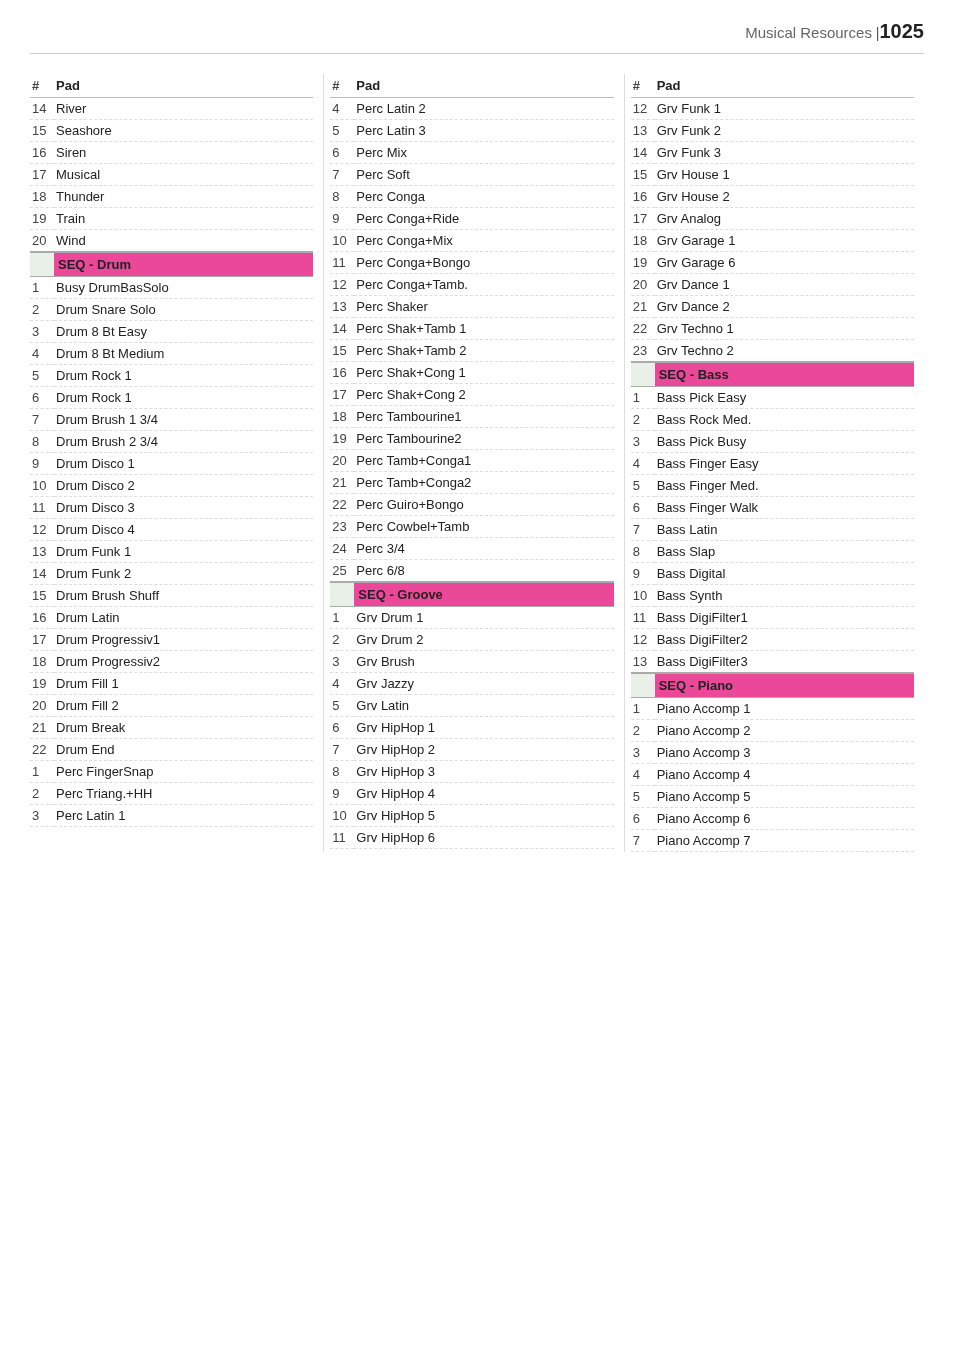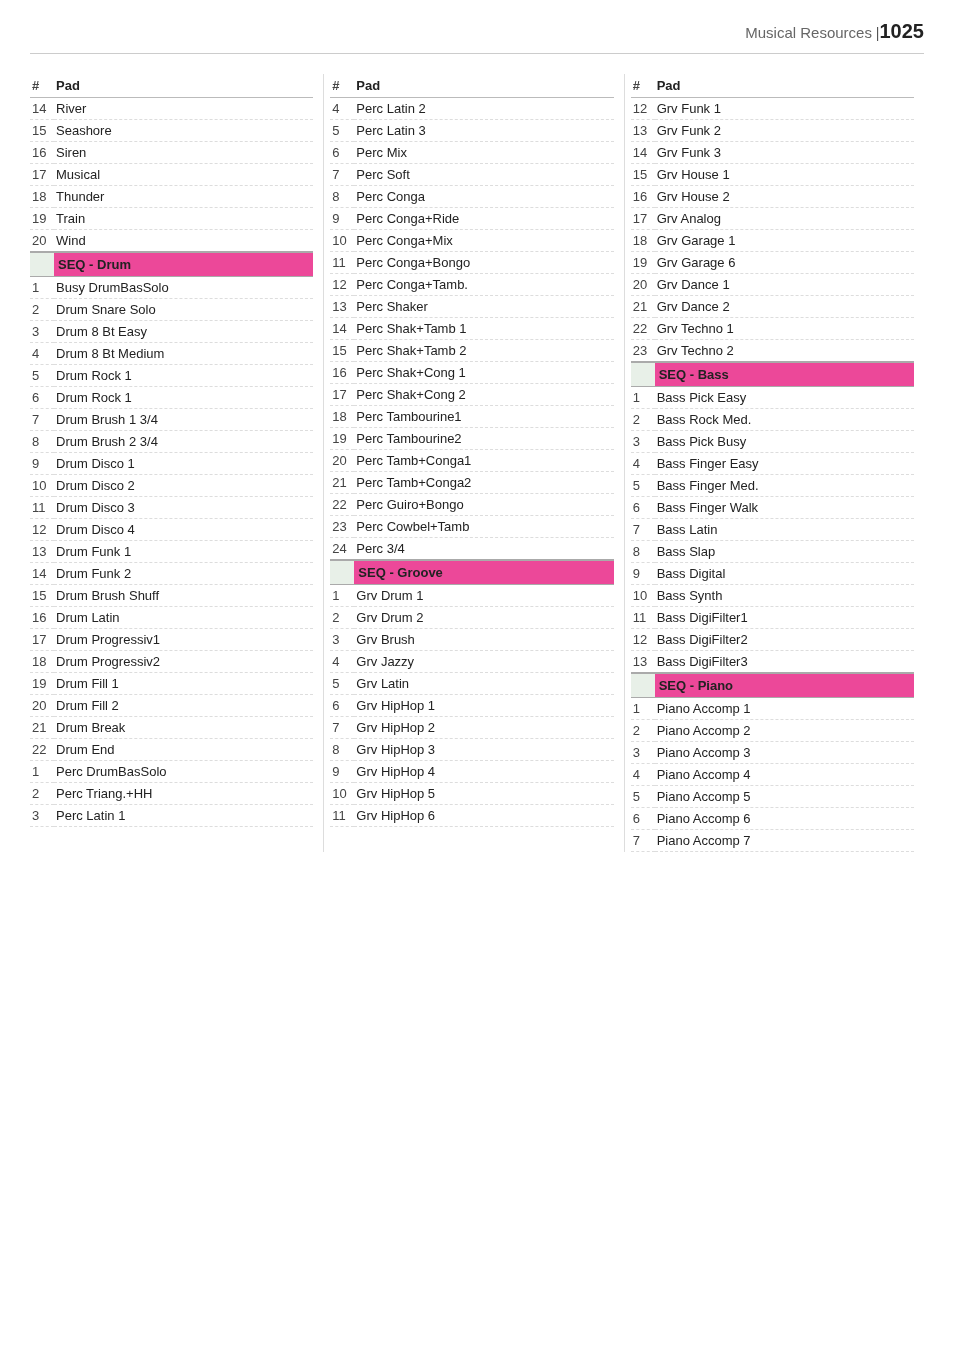--- a/index.html
+++ b/index.html
@@ -216,21 +216,21 @@
           <tr>
             <td>21</td>
             <td>Drum Break</td>
           </tr>
           <tr>
             <td>22</td>
             <td>Drum End</td>
           </tr>
           <tr>
             <td>1</td>
-            <td>Perc DrumBasSolo</td>
+            <td>Perc FingerSnap</td>
           </tr>
           <tr>
             <td>2</td>
             <td>Perc Triang.+HH</td>
           </tr>
           <tr>
             <td>3</td>
             <td>Perc Latin 1</td>
           </tr>
         </tbody>
@@ -322,20 +322,24 @@
             <td>Perc Guiro+Bongo</td>
           </tr>
           <tr>
             <td>23</td>
             <td>Perc Cowbel+Tamb</td>
           </tr>
           <tr>
             <td>24</td>
             <td>Perc 3/4</td>
           </tr>
+          <tr>
+            <td>25</td>
+            <td>Perc 6/8</td>
+          </tr>
           <tr class="section-header">
             <td></td>
             <td>SEQ - Groove</td>
           </tr>
           <tr>
             <td>1</td>
             <td>Grv Drum 1</td>
           </tr>
           <tr>
             <td>2</td>

